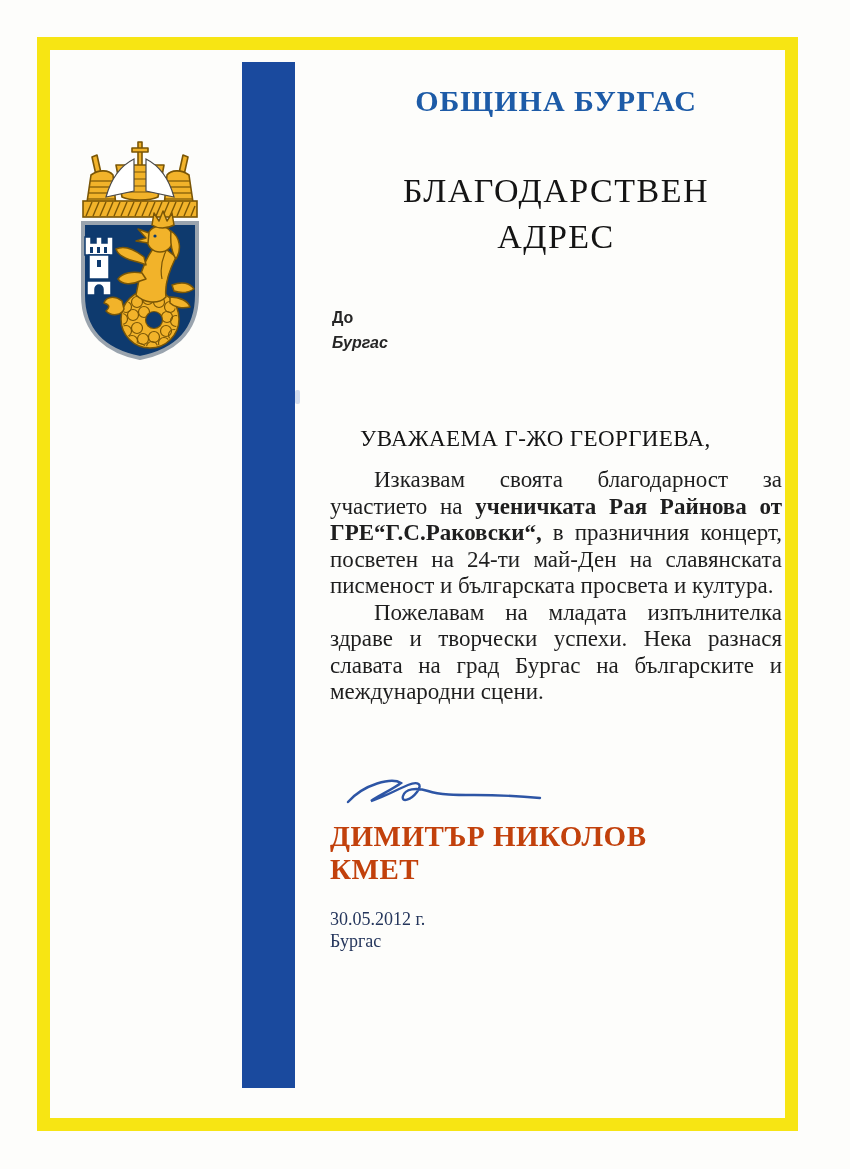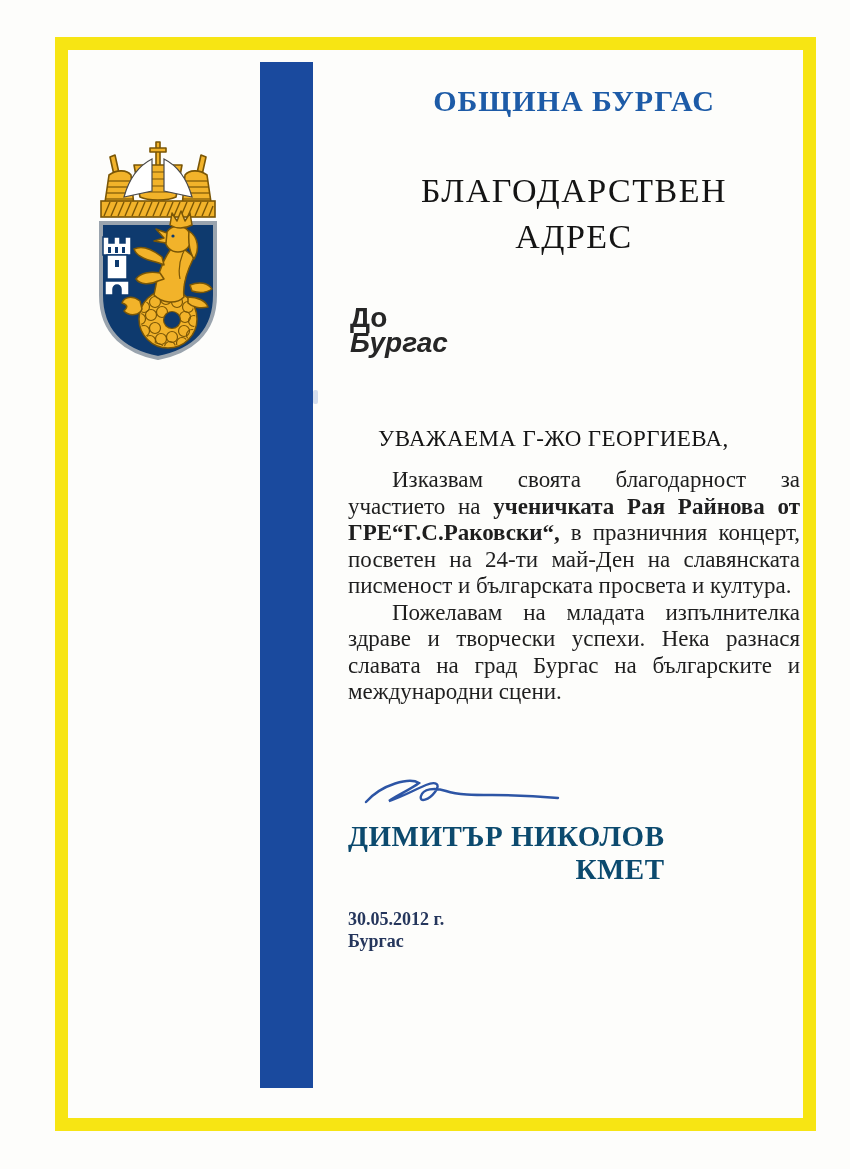--- a/index.html
+++ b/index.html
@@ -2,21 +2,21 @@
 <html><head>
 <meta charset="utf-8">
 <style>
   html,body{margin:0;padding:0;}
   body{
     width:850px;height:1169px;position:relative;
     background:#fdfdfb;
     font-family:"Liberation Serif","DejaVu Serif",serif;
     overflow:hidden;
   }
-  .scan{position:absolute;inset:0;margin-left:18px;}
+  .scan{position:absolute;inset:0;}
   .frame{
     position:absolute;left:37px;top:37px;width:761px;height:1094px;
     box-sizing:border-box;border:13px solid #f7e513;
   }
   .stripe{
     position:absolute;left:242px;top:62px;width:53px;height:1026px;
     background:#1a4a9e;
   }
   .smudge{position:absolute;left:295px;top:390px;width:5px;height:14px;background:rgba(90,130,200,.25);border-radius:2px;}
   .emblem{position:absolute;left:70px;top:139px;width:140px;height:222px;}
@@ -25,40 +25,40 @@
     position:absolute;top:84px;left:0;right:0;text-align:center;
     font-size:30px;font-weight:bold;color:#1d5ba7;letter-spacing:1px;
   }
   .doc-title{
     position:absolute;top:168px;left:0;right:0;text-align:center;
     font-size:34px;font-weight:normal;line-height:46px;color:#141414;letter-spacing:1.5px;
   }
   .addressee{
     position:absolute;top:306px;left:2px;
     font-family:"Liberation Sans","DejaVu Sans",sans-serif;
-    font-weight:bold;font-size:28px;line-height:24.5px;color:#262626;
+    font-weight:bold;font-size:16px;line-height:24.5px;color:#262626;
   }
   .addressee .ital{font-style:italic;}
   .salutation{
     position:absolute;top:426px;left:30px;
     font-size:23px;font-weight:normal;color:#141414;letter-spacing:.4px;
   }
   .bodytext{
     position:absolute;top:467px;left:0;width:452px;
     font-size:23px;line-height:26.5px;color:#1e1e1e;text-align:justify;
   }
   .bodytext p{margin:0;text-indent:44px;}
   .signature{position:absolute;top:770px;left:8px;width:212px;height:46px;}
   .signer{
     position:absolute;top:820px;left:0;
-    font-size:29px;font-weight:bold;line-height:33px;color:#0c4a6e;letter-spacing:.5px;text-align:right;
+    font-size:29px;font-weight:bold;line-height:33px;color:#c2410c;letter-spacing:.5px;
   }
   .dateline{
     position:absolute;top:908px;left:0;
-    font-size:18px;font-weight:bold;line-height:22px;color:#25365c;
+    font-size:18px;font-weight:normal;line-height:22px;color:#25365c;
   }
 </style>
 </head>
 <body>
 
 <div class="scan">
 
   <div class="frame"></div>
   <div class="stripe"></div>
   <div class="smudge"></div>

